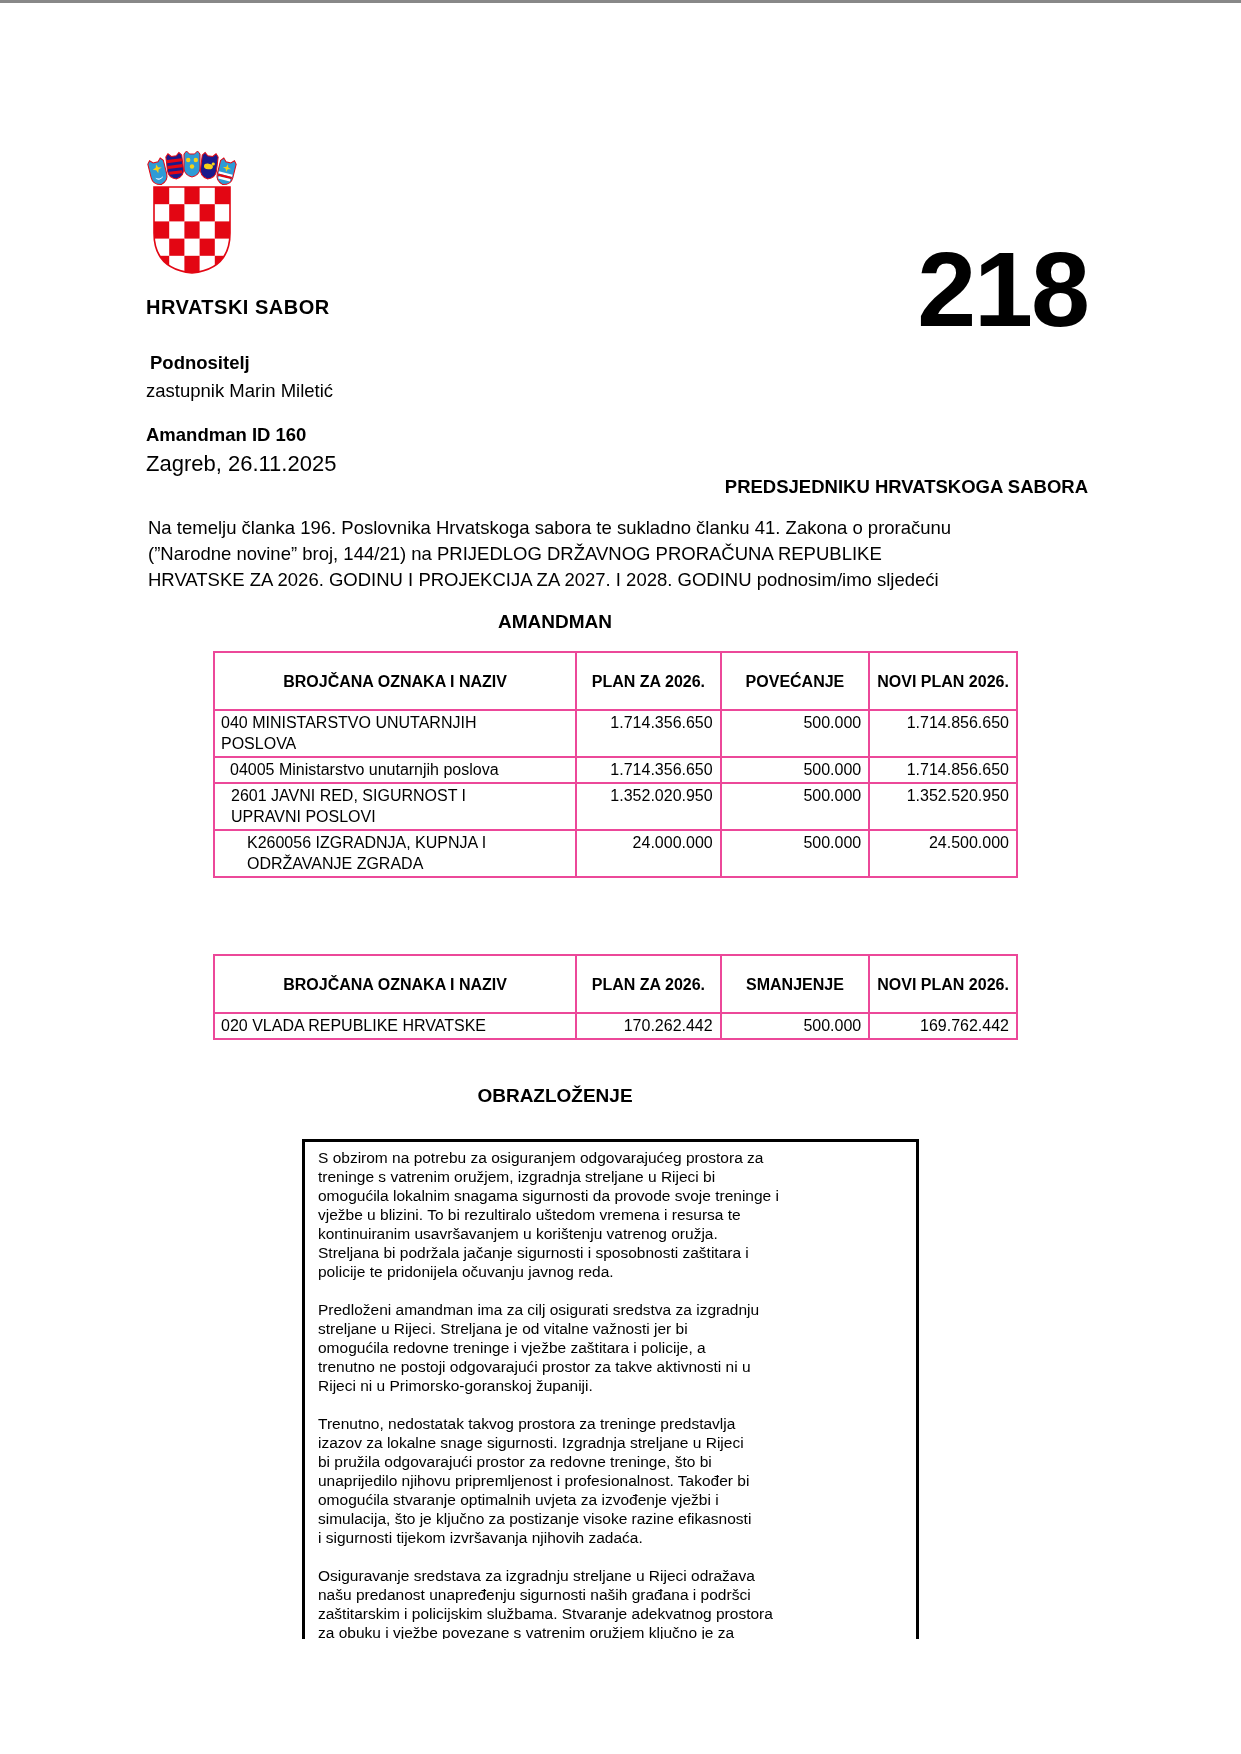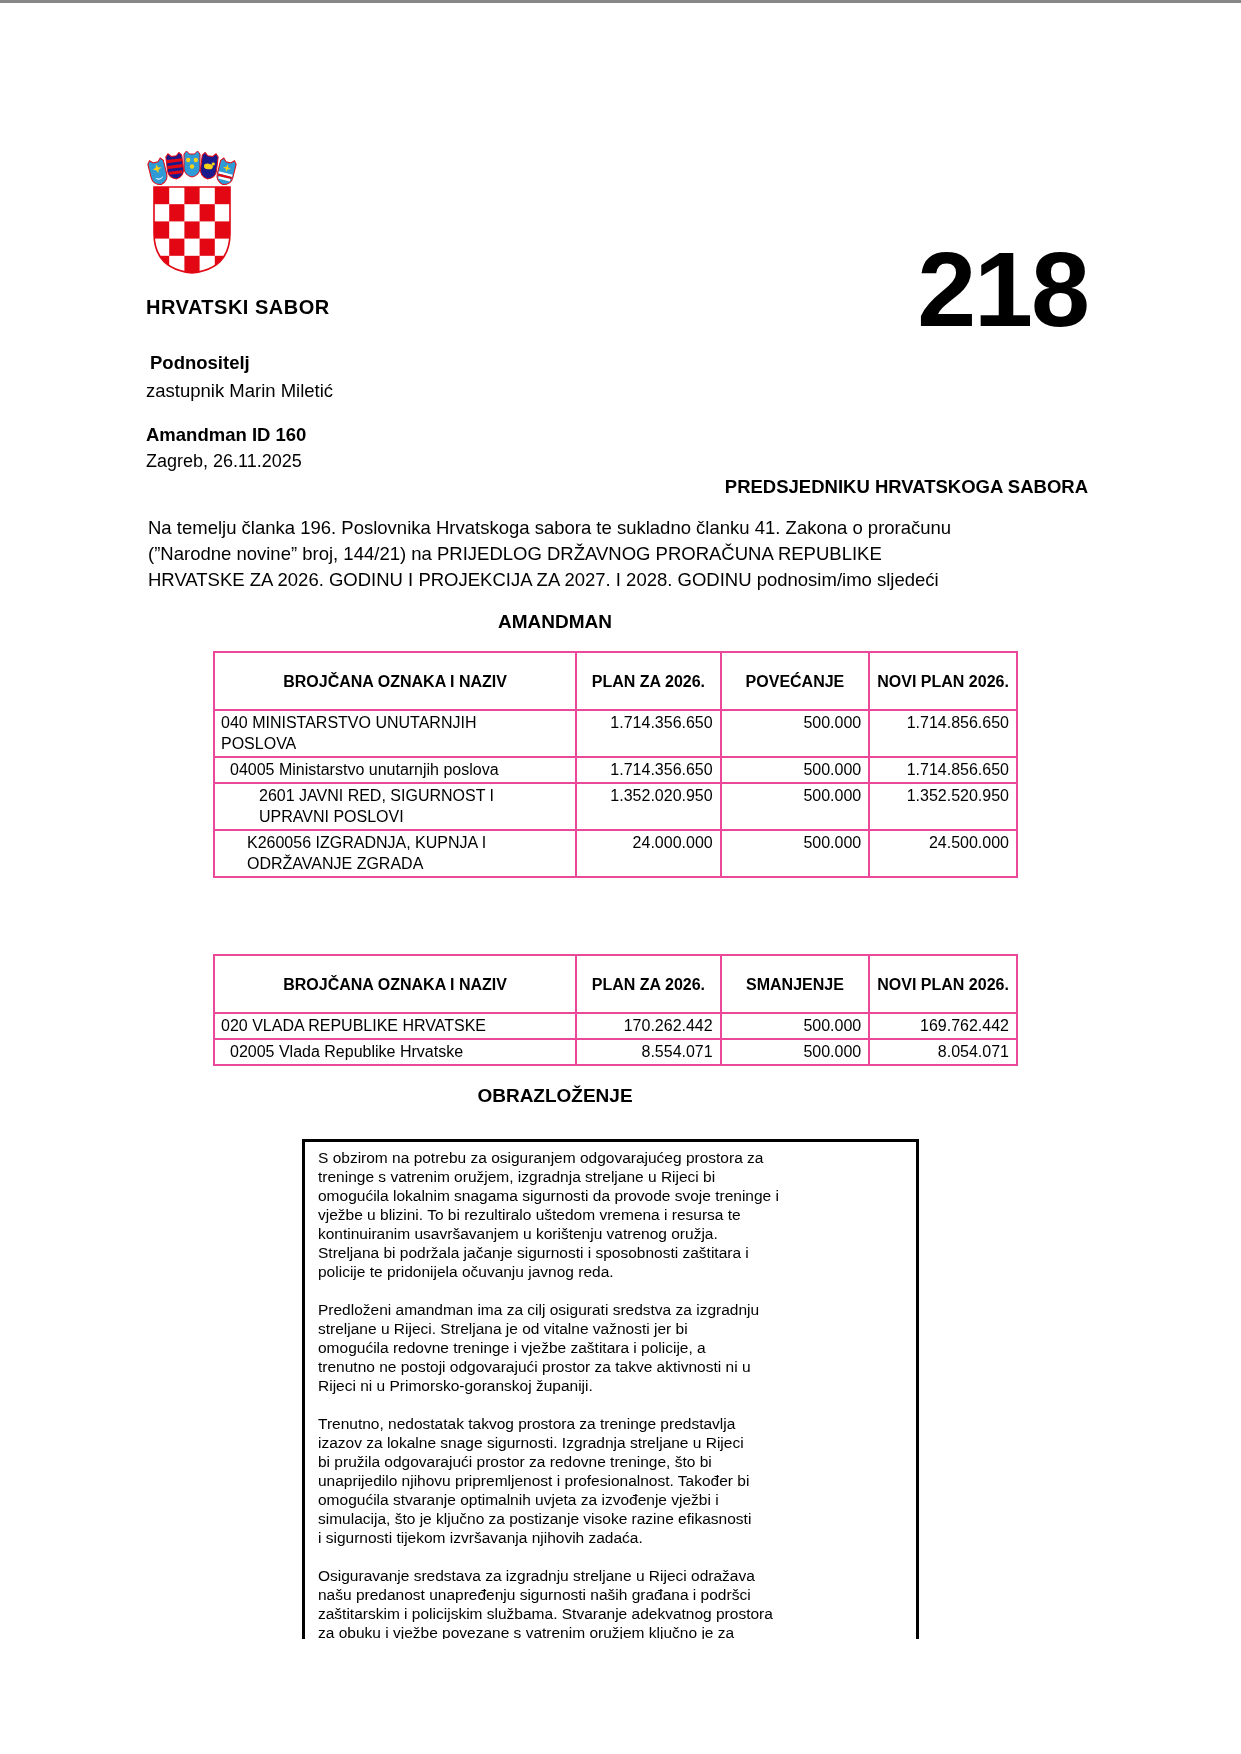--- a/index.html
+++ b/index.html
@@ -16,42 +16,42 @@
   .bold{font-weight:bold;}
 
   .logo{left:146px; top:148px; width:92px; height:125px;}
 
   .institution{left:146px; top:293px; font-size:20px; font-weight:bold; letter-spacing:.5px;}
   .doc-number{top:233px; right:153px; font-size:106px; font-weight:bold; line-height:1; letter-spacing:-2px;}
 
   .submitter-label{left:150px; top:349px; font-size:18.5px; font-weight:bold;}
   .submitter-name{left:146px; top:377px; font-size:18.5px;}
   .amendment-id{left:146px; top:421px; font-size:18.5px; font-weight:bold;}
-  .place-date{left:146px; top:448px; font-size:18px;}
+  .place-date{left:146px; top:448px; font-size:22px;}
   .addressee{top:473px; right:153px; font-size:18.5px; font-weight:bold;}
 
   .intro{left:148px; top:512px; width:960px; font-size:18.5px; line-height:26px; white-space:pre-line;}
 
   .heading{left:148px; width:814px; text-align:center; font-size:19px; font-weight:bold;}
   .heading.amandman{top:608px;}
   .heading.obrazlozenje{top:1082px;}
 
   .table-wrap{left:213px; width:805px;}
   .table-wrap.t1{top:648px;}
   .table-wrap.t2{top:951px;}
   table{border-collapse:collapse; width:100%; table-layout:fixed;}
   th,td{border:2px solid #ec4899;}
   th{font-size:16px; font-weight:bold; text-align:center; vertical-align:middle;
      height:52px; padding:2px 4px; line-height:19px;}
   td{font-size:16px; vertical-align:top; padding:1px 7px 2px 7px; line-height:21px;}
   td.name{white-space:pre-line;}
   td.num{text-align:right; white-space:nowrap;}
   tr.bold td{font-weight:normal;}
   td.ind0{padding-left:6px;} td.ind1{padding-left:15px;} td.ind2{padding-left:23px;}
-  td.ind3{padding-left:44px;} td.ind4{padding-left:32px;}
+  td.ind3{padding-left:16px;} td.ind4{padding-left:32px;}
 
   .just-box{
     left:302px; top:1136px; width:617px; height:500px; box-sizing:border-box;
     border:3px solid #000; border-bottom:none; padding:6px 12px 0 13px; overflow:hidden;
   }
   .para{font-size:15.5px; line-height:19px; white-space:pre-line; margin:0 0 19px 0;}
 </style>
 </head>
 <body>
 
@@ -196,26 +196,20 @@
             <th>SMANJENJE</th>
             <th>NOVI PLAN 2026.</th>
           </tr>
         </thead>
         <tbody>
           <tr class="bold">
             <td class="name ind0">020 VLADA REPUBLIKE HRVATSKE</td>
             <td class="num">170.262.442</td>
             <td class="num">500.000</td>
             <td class="num">169.762.442</td>
-          </tr>
-          <tr>
-            <td class="name ind1">02005 Vlada Republike Hrvatske</td>
-            <td class="num">8.554.071</td>
-            <td class="num">500.000</td>
-            <td class="num">8.054.071</td>
           </tr>
         </tbody>
       </table>
     </div>
 
   <div class="abs heading obrazlozenje">OBRAZLOŽENJE</div>
 
   <div class="abs just-box">
       <div class="para">S obzirom na potrebu za osiguranjem odgovarajućeg prostora za
 treninge s vatrenim oružjem, izgradnja streljane u Rijeci bi

